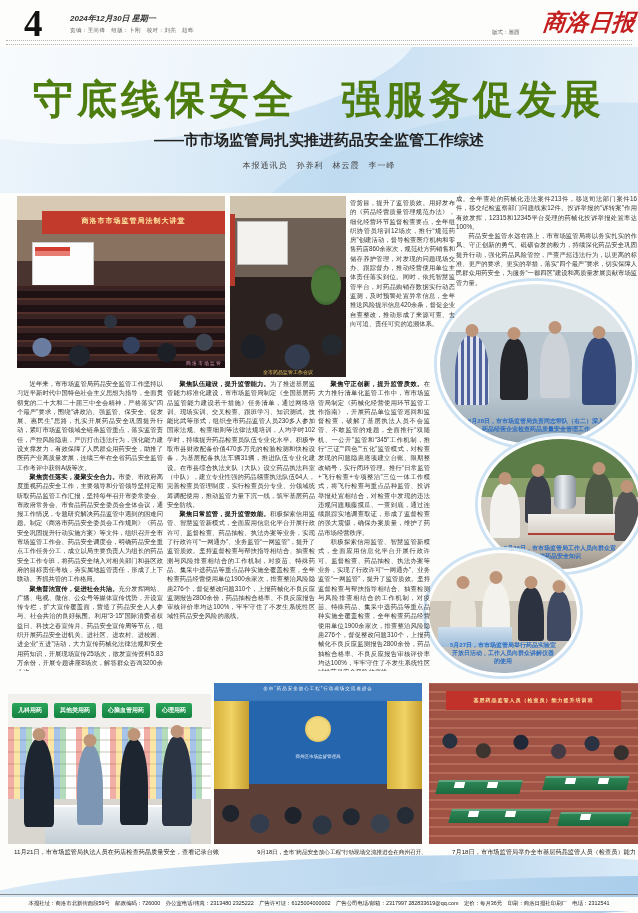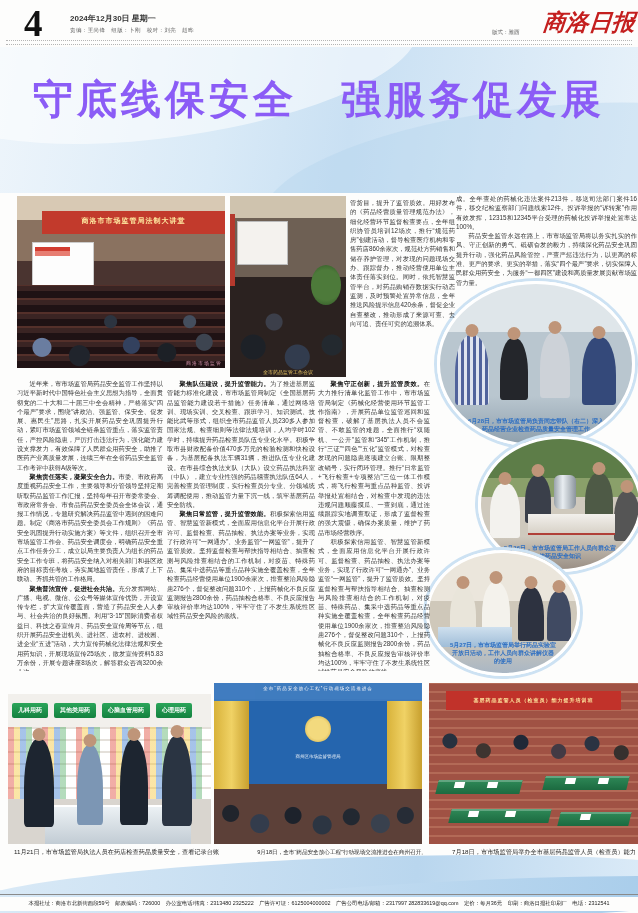--- a/index.html
+++ b/index.html
@@ -1,34 +1,34 @@
 <!DOCTYPE html>
 <html><head>
 <meta charset="utf-8">
 <style>
   html,body{margin:0;padding:0;background:#e9e9e9;}
   #page{position:relative;width:638px;height:913px;margin:0 auto;background:#fdfdfc;overflow:hidden;
         font-family:"Liberation Sans",sans-serif;color:#222;}
   .abs{position:absolute;}
   
   #pagenum{left:24px;top:2px;font-family:"Liberation Serif",serif;font-size:37px;font-weight:bold;color:#111;}
-  #date{left:70px;top:13px;font-size:8px;font-weight:bold;color:#333;}
+  #date{left:70px;top:13px;font-size:8px;font-weight:bold;color:#333;font-style:italic;}
   #credits{left:70px;top:27px;font-size:5.5px;color:#666;letter-spacing:.4px;}
   #section{left:229px;top:6px;width:182px;text-align:center;font-size:24px;color:#5a5a5a;letter-spacing:10px;}
   #layoutcredit{left:492px;top:29px;font-size:5.5px;color:#666;}
   #papername{left:543px;top:7px;font-size:23px;font-weight:bold;font-style:italic;color:#c41f1f;
              font-family:"Liberation Serif",serif;transform:skewX(-5deg);}
   .dotline{left:6px;width:626px;height:0;border-top:1.5px dotted #b5b5b5;}
   
   #band{left:0;top:47px;width:638px;height:146px;overflow:hidden;
         background:linear-gradient(100deg,#eef5fb 0%,#d9eaf7 35%,#c9e0f3 55%,#e8f2fa 100%);}
   .swoosh{position:absolute;background:rgba(255,255,255,.55);border-radius:50%;}
   #sw1{left:-80px;top:-60px;width:500px;height:150px;transform:rotate(-8deg);}
   #sw2{left:260px;top:60px;width:560px;height:170px;transform:rotate(-6deg);background:rgba(176,208,236,.35);}
-  #title{left:0;top:72px;width:638px;text-align:center;font-size:40px;font-weight:bold;color:#8b5cf6;letter-spacing:4px;}
+  #title{left:0;top:72px;width:638px;text-align:center;font-size:40px;font-weight:bold;color:#4d7c0f;letter-spacing:4px;}
   #subtitle{left:0;top:131px;width:638px;text-align:center;font-size:15px;font-weight:bold;color:#222;}
   #byline{left:0;top:160px;width:638px;text-align:center;font-size:8px;color:#444;letter-spacing:1px;}
   
   .col{position:absolute;overflow:hidden;font-size:6.3px;line-height:9.3px;color:#333;text-align:justify;}
   .col p{margin:0;text-indent:2em;}
   .col p.noind{text-indent:0;}
   .col b{color:#111;}
   
   .photo{position:absolute;overflow:hidden;background:#888;}
   .wm{position:absolute;right:3px;bottom:2px;font-size:5px;color:#f2a7c3;opacity:.85;letter-spacing:1px;}
@@ -161,20 +161,22 @@
   <div class="abs" id="layoutcredit">版式：雅西</div>
   <div class="abs" id="papername">商洛日报</div>
   <div class="abs dotline" style="top:40px"></div>
   <div class="abs dotline" style="top:44px"></div>
 
   <div class="abs" id="band">
     <div class="swoosh" id="sw1"></div>
     <div class="swoosh" id="sw2"></div>
   </div>
   <div class="abs" id="title">守底线保安全　强服务促发展</div>
+  <div class="abs" id="subtitle">——市市场监管局扎实推进药品安全监管工作综述</div>
+  <div class="abs" id="byline">本报通讯员　孙养利　林云霞　李一峰</div>
 
   <div class="photo" id="photo1" style="left:17px;top:196px;width:208px;height:172px">
     <div class="banner">商洛市市场监管局法制大讲堂</div>
     <div class="screen">
         <i></i>
       </div>
     <div class="seats"></div>
     <div class="heads"></div>
     <div class="wm">商洛市场监管</div>
   </div>

